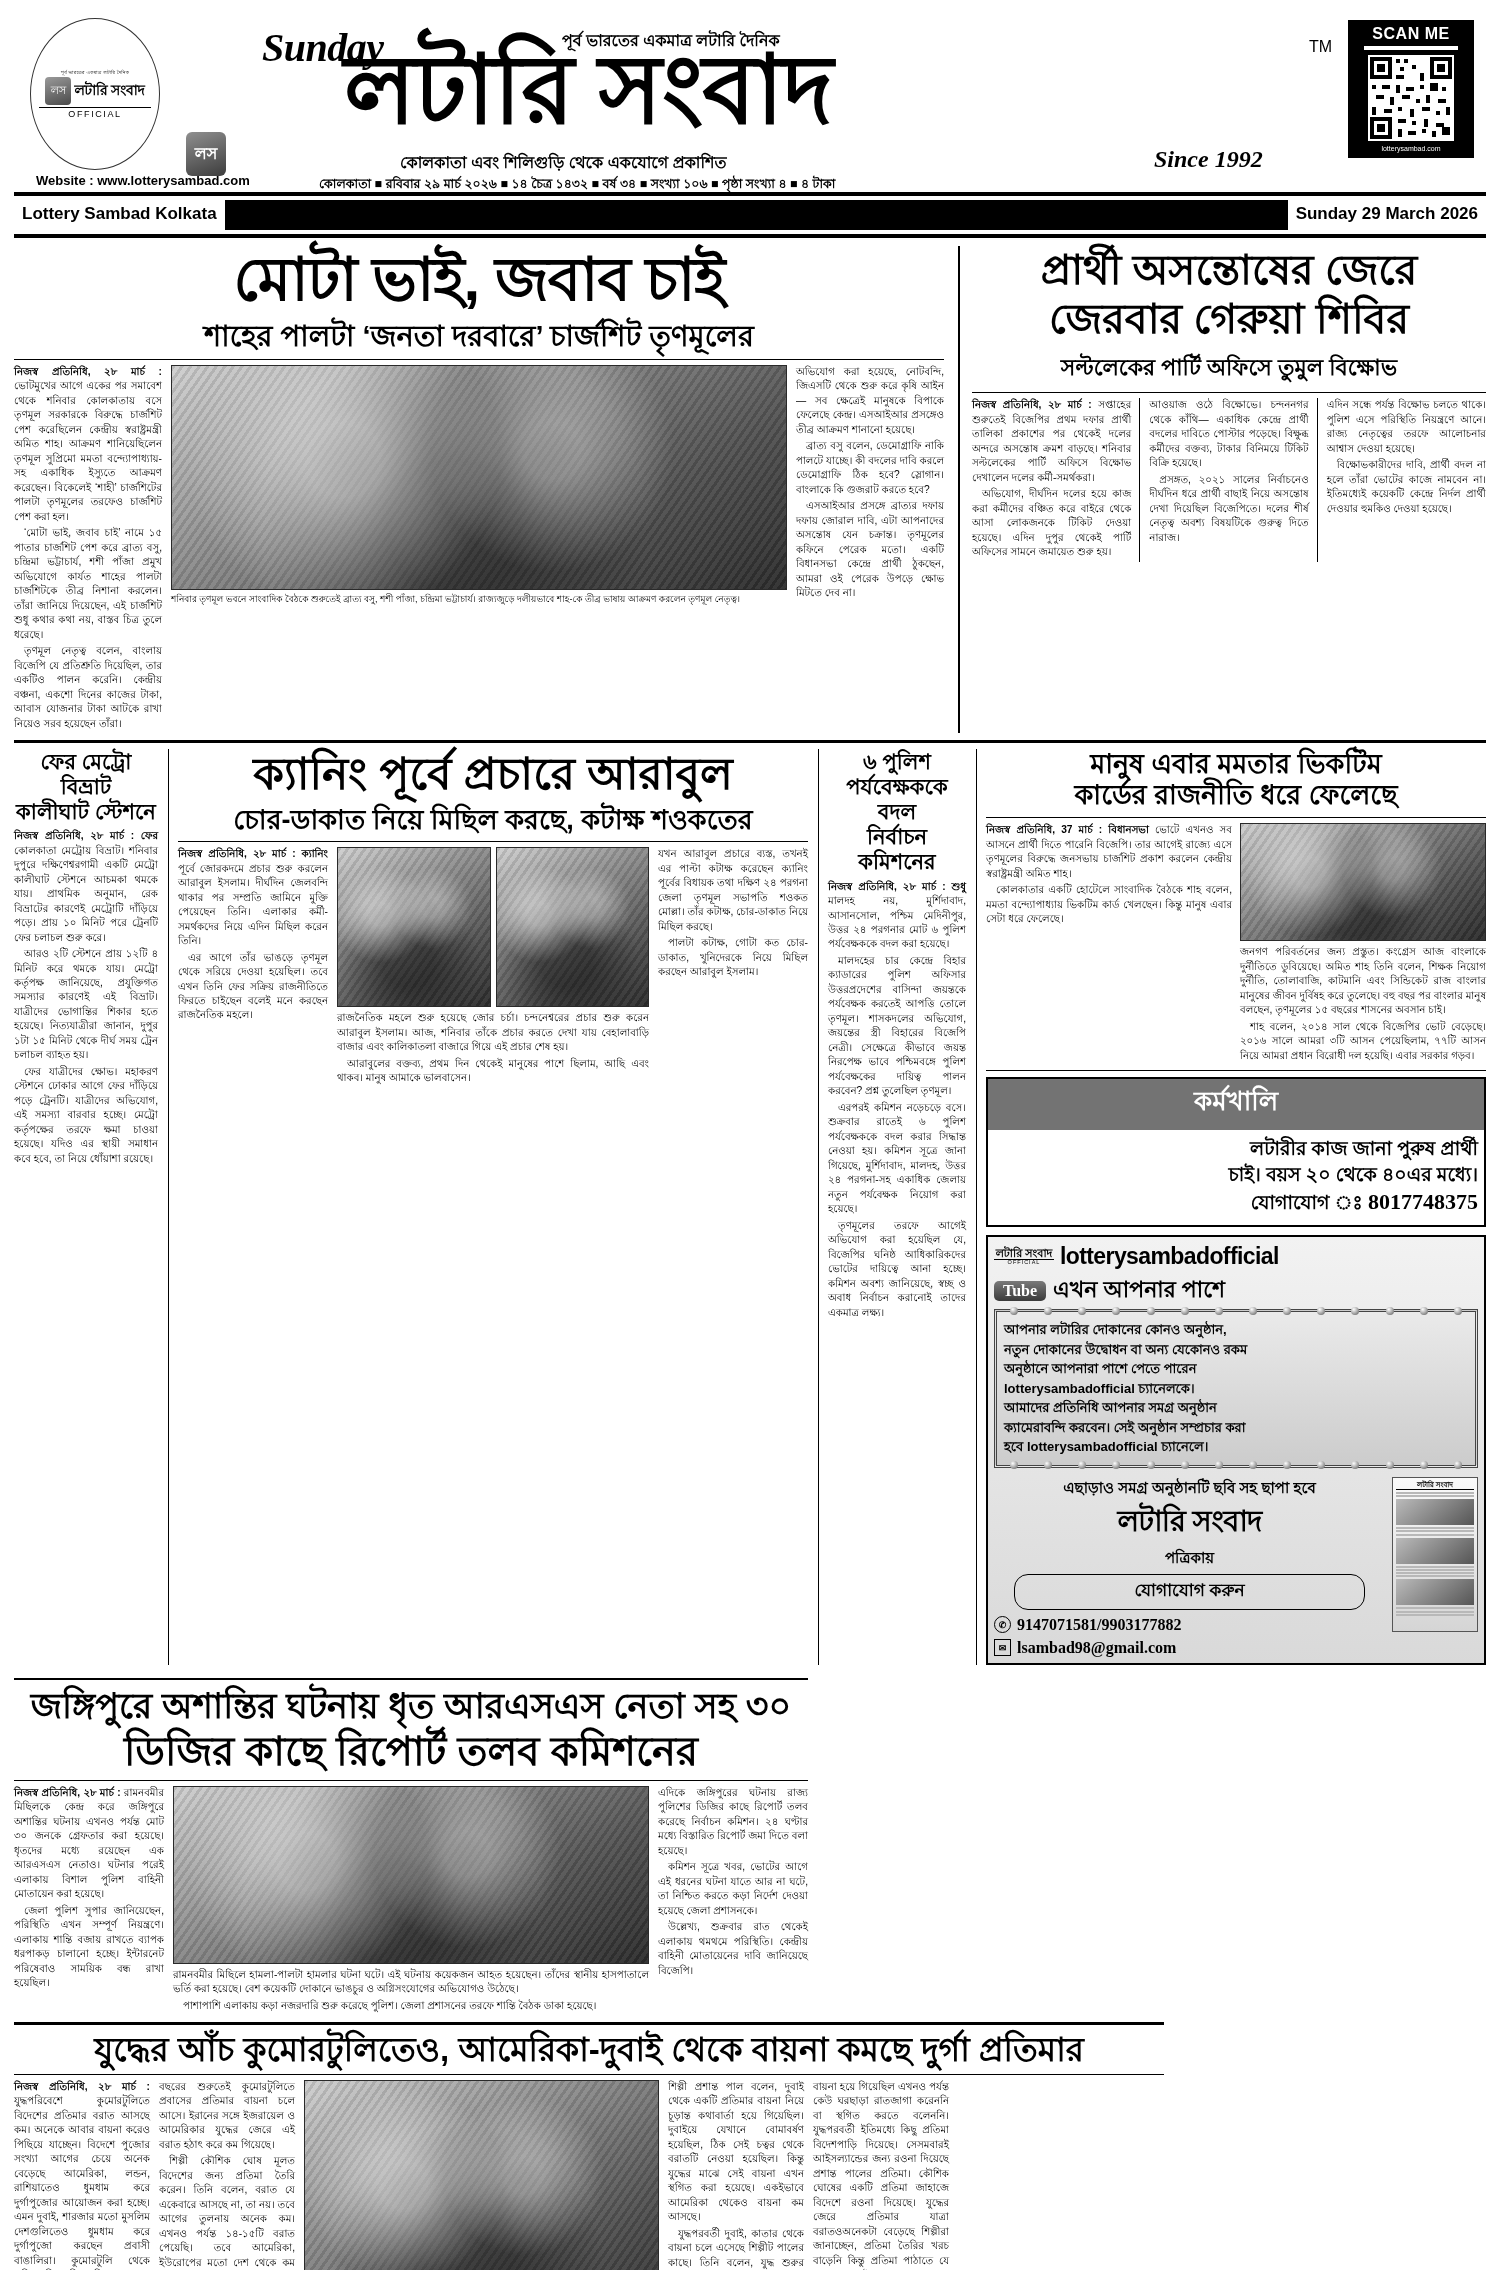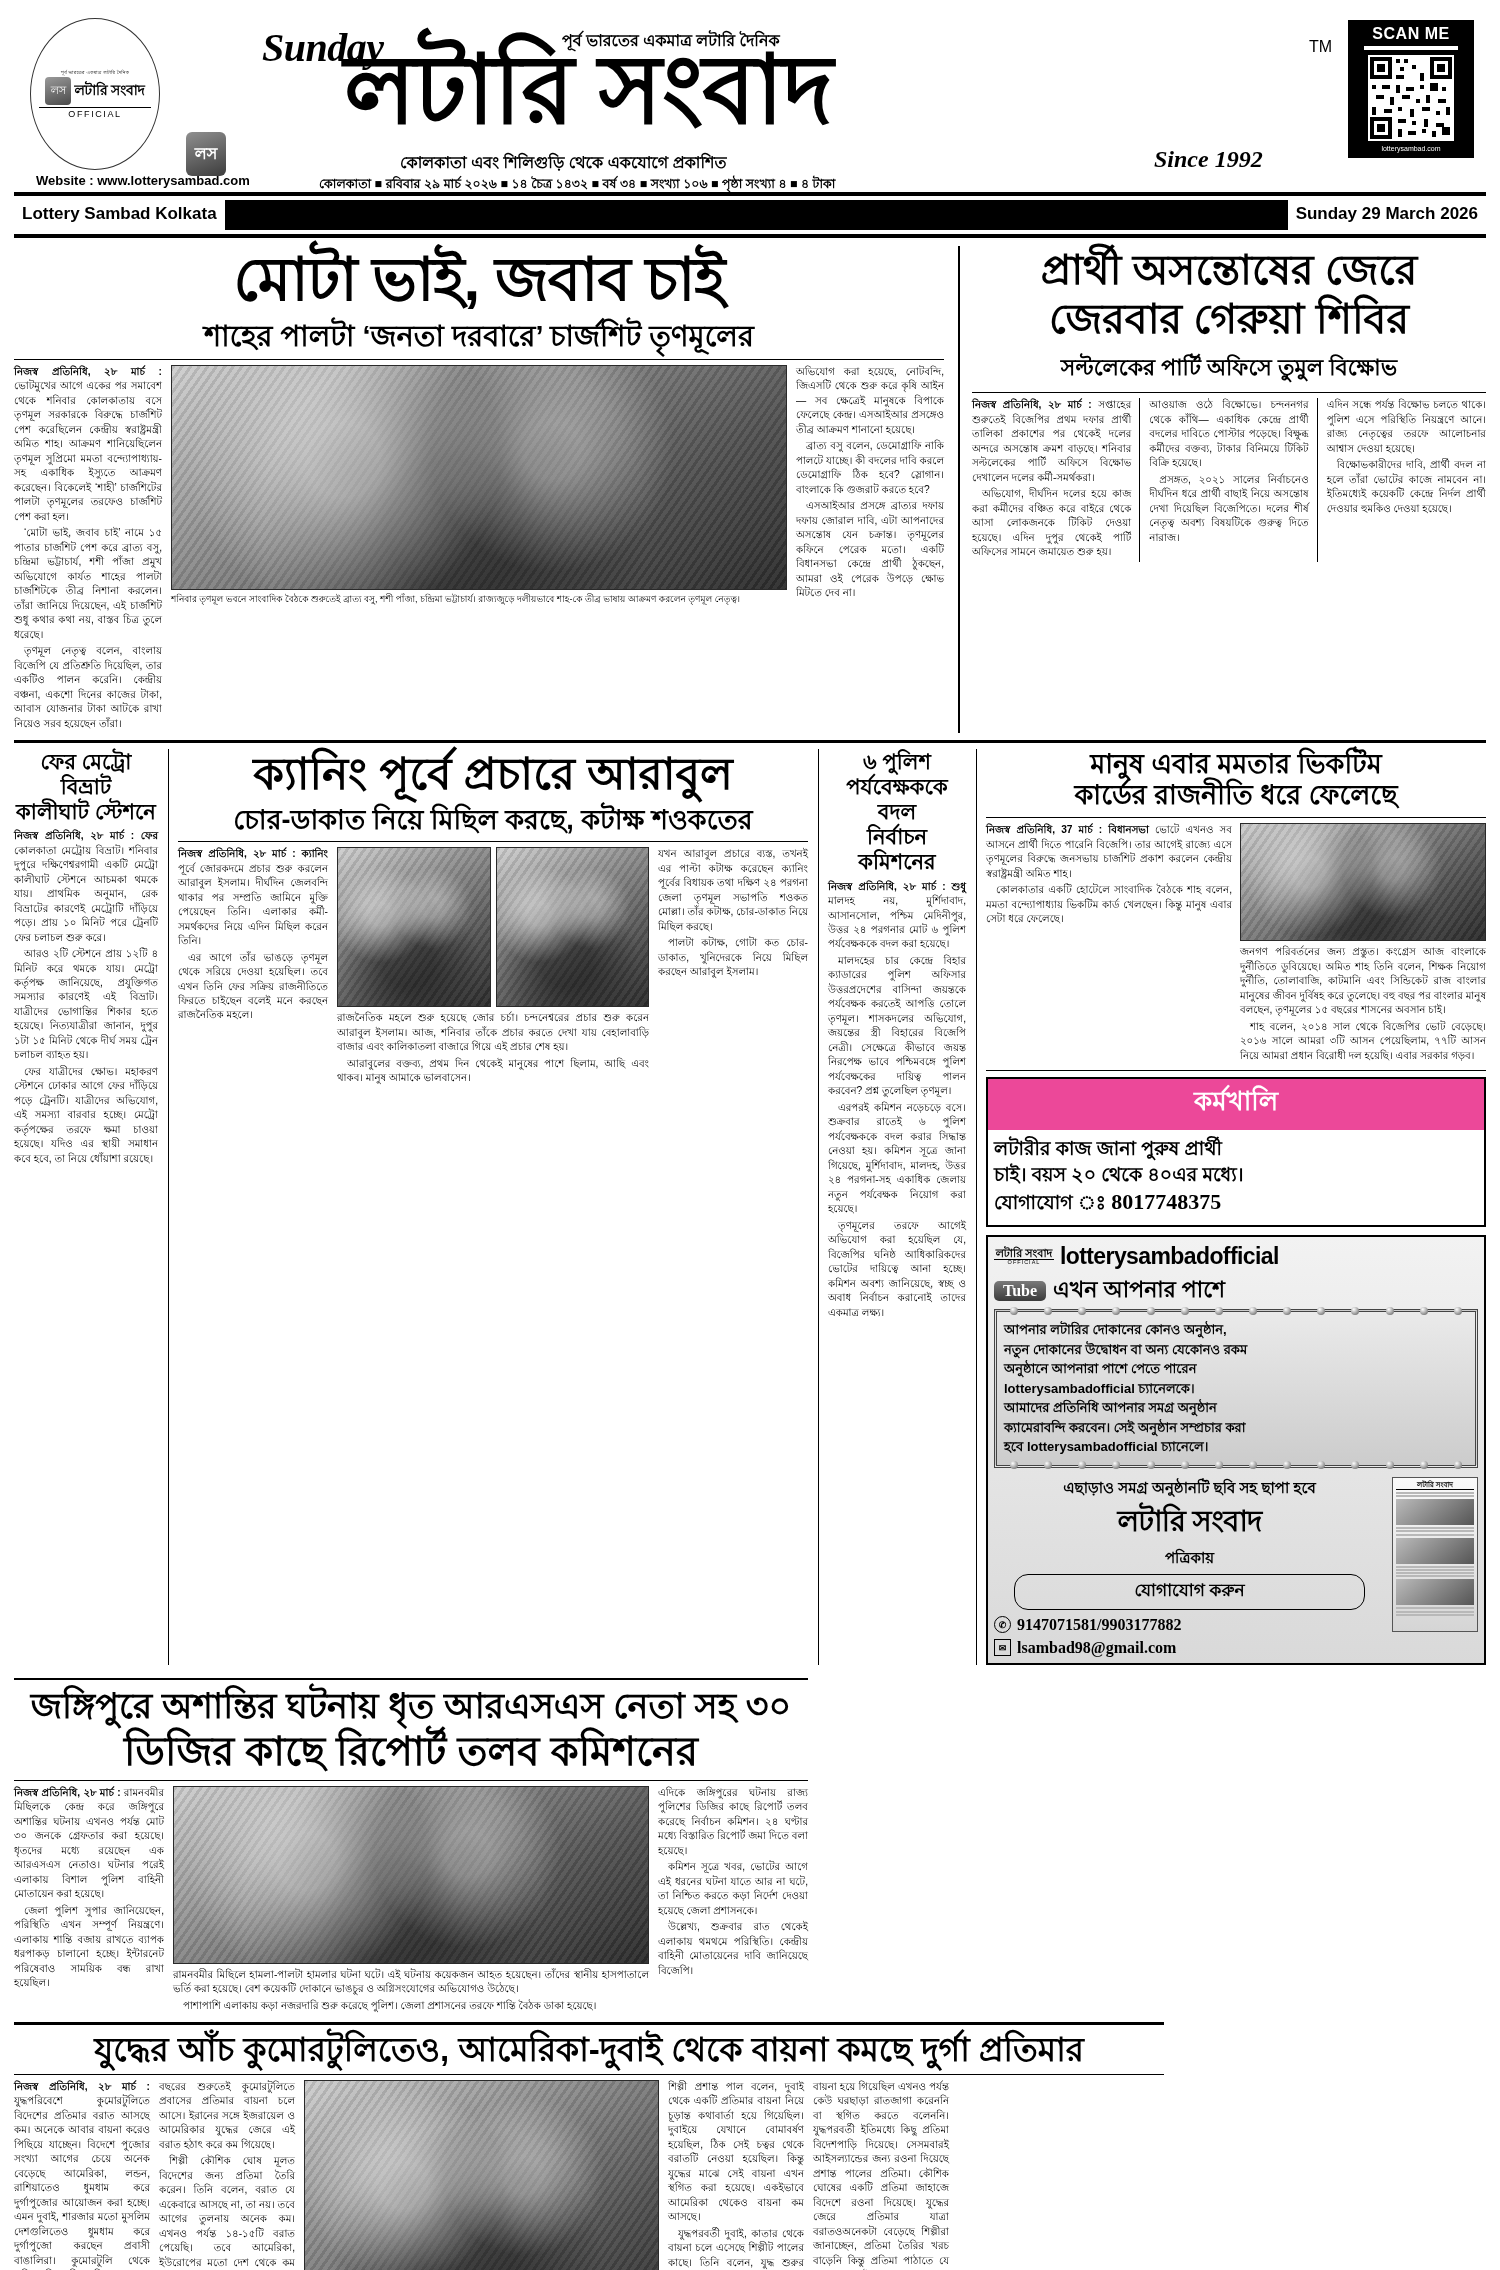--- a/index.html
+++ b/index.html
@@ -124,22 +124,22 @@
   .vr { border-left: 1.4px solid #000; padding-left: 9px; }
 
   .hl-md { font-size: 27px; font-weight: 800; text-align: center; line-height: 1.18; }
   .hl-lg { font-size: 44px; font-weight: 900; text-align: center; line-height: 1.14; }
   .hl-lg2 { font-size: 27px; font-weight: 800; text-align: center; line-height: 1.2; margin-top: 5px; }
   .hl-sm { font-size: 21px; font-weight: 800; text-align: center; line-height: 1.2; }
   .hl-xl { font-size: 35px; font-weight: 900; text-align: center; line-height: 1.15; }
 
   
   .ad-job { border: 2px solid #000; margin-top: 6px; }
-  .ad-job-hd { background: #ec4899; color: #fff; font-size: 26px; font-weight: 800; text-align: center; padding: 2px 0 5px; }
-  .ad-job-bd { text-align: left; font-size: 19px; font-weight: 700; line-height: 1.35; padding: 6px 6px 8px; }
+  .ad-job-hd { background: #737373; color: #fff; font-size: 26px; font-weight: 800; text-align: center; padding: 2px 0 5px; }
+  .ad-job-bd { text-align: right; font-size: 19px; font-weight: 700; line-height: 1.35; padding: 6px 6px 8px; }
   .ad-phone { font-weight: 900; font-size: 22px; font-family: "Liberation Serif", serif; }
 
   .ad-yt { border: 2px solid #000; margin-top: 8px; padding: 6px; background: linear-gradient(180deg,#f2f2f2,#d9d9d9); }
   .yt-head { display: flex; align-items: center; gap: 6px; }
   .yt-logo-sm { width: 60px; text-align:center; line-height:1; }
   .yt-logo-sm .a { font-size: 11px; font-weight: 700; }
   .yt-logo-sm .c { font-size: 5.5px; letter-spacing: 1px; border-top: 1px solid #000; }
   .yt-title { font-size: 23px; font-weight: 900; letter-spacing: -.6px; }
   .yt-row2 { display: flex; align-items: center; gap: 7px; margin-top: 2px; }
   .tube-badge { background: linear-gradient(180deg,#7a7a7a,#3a3a3a); color: #fff; font-size: 16px; font-weight: 800; padding: 1px 9px; border-radius: 5px; font-family: "Liberation Serif", serif; }

